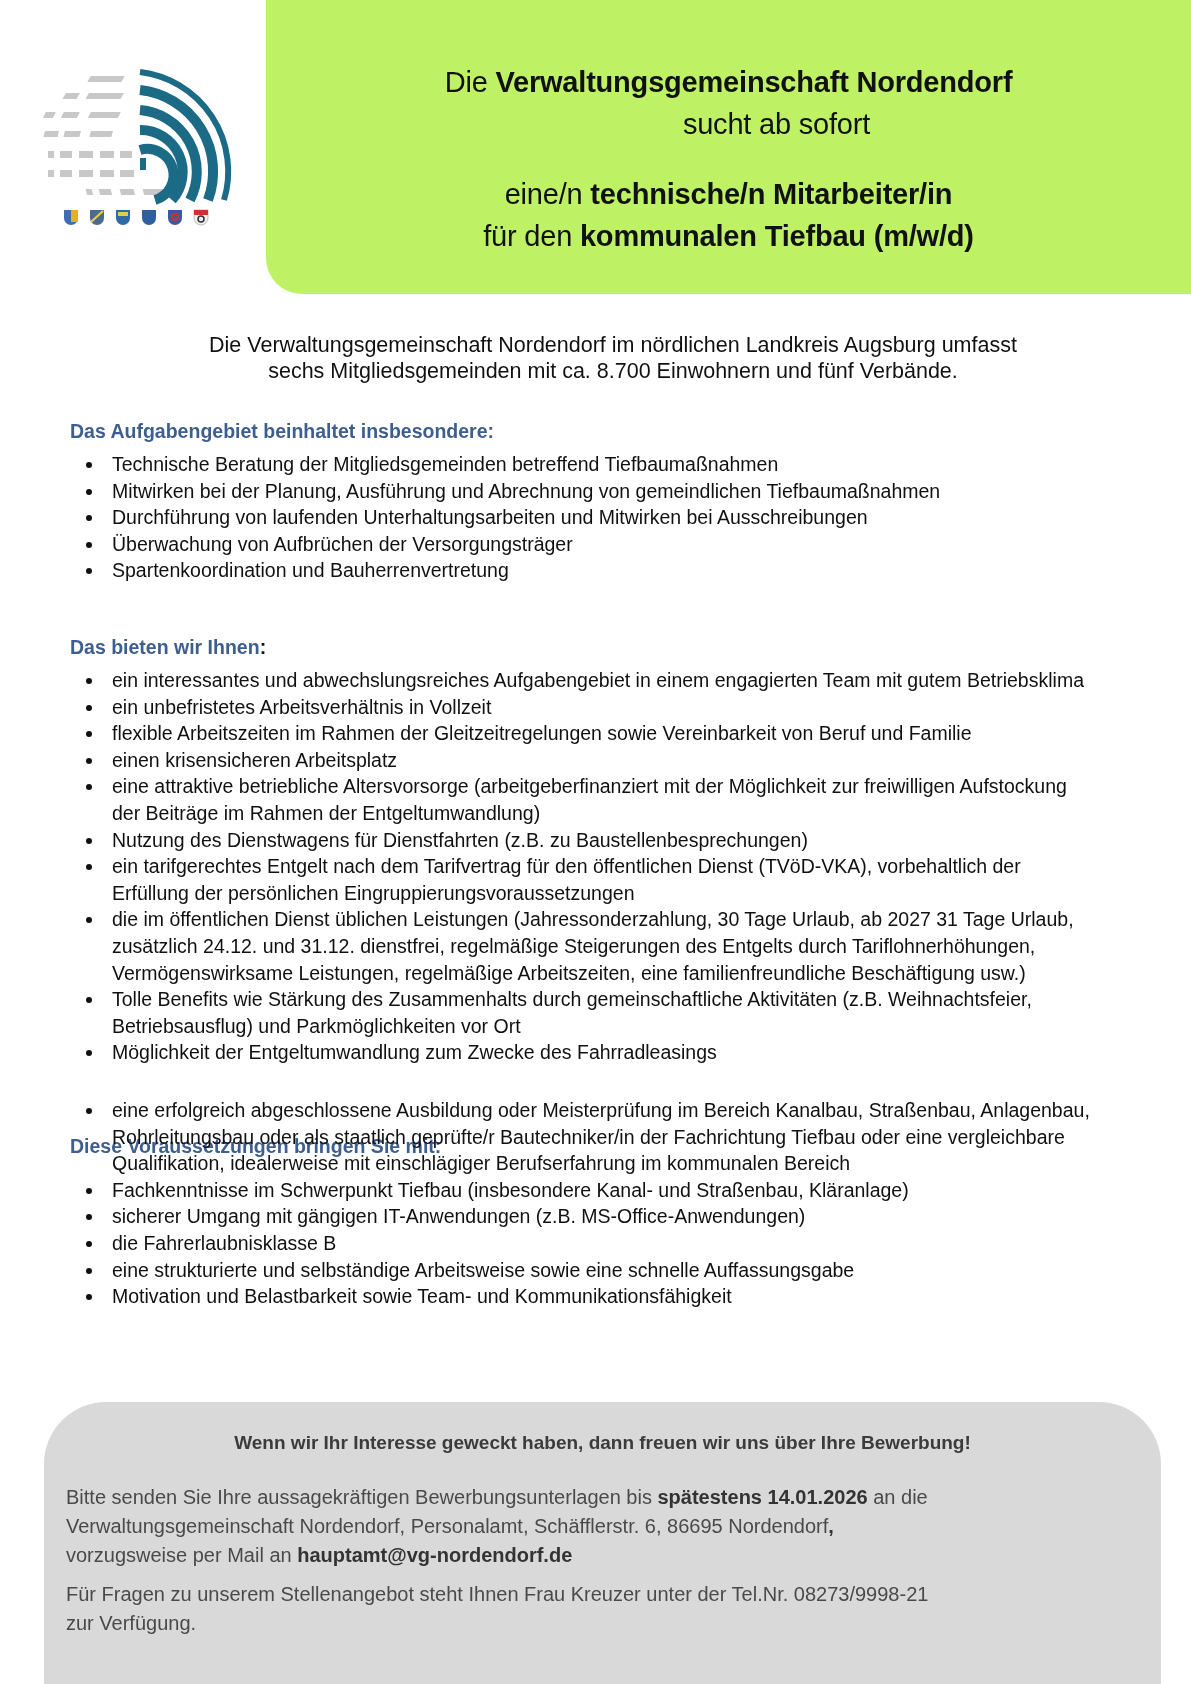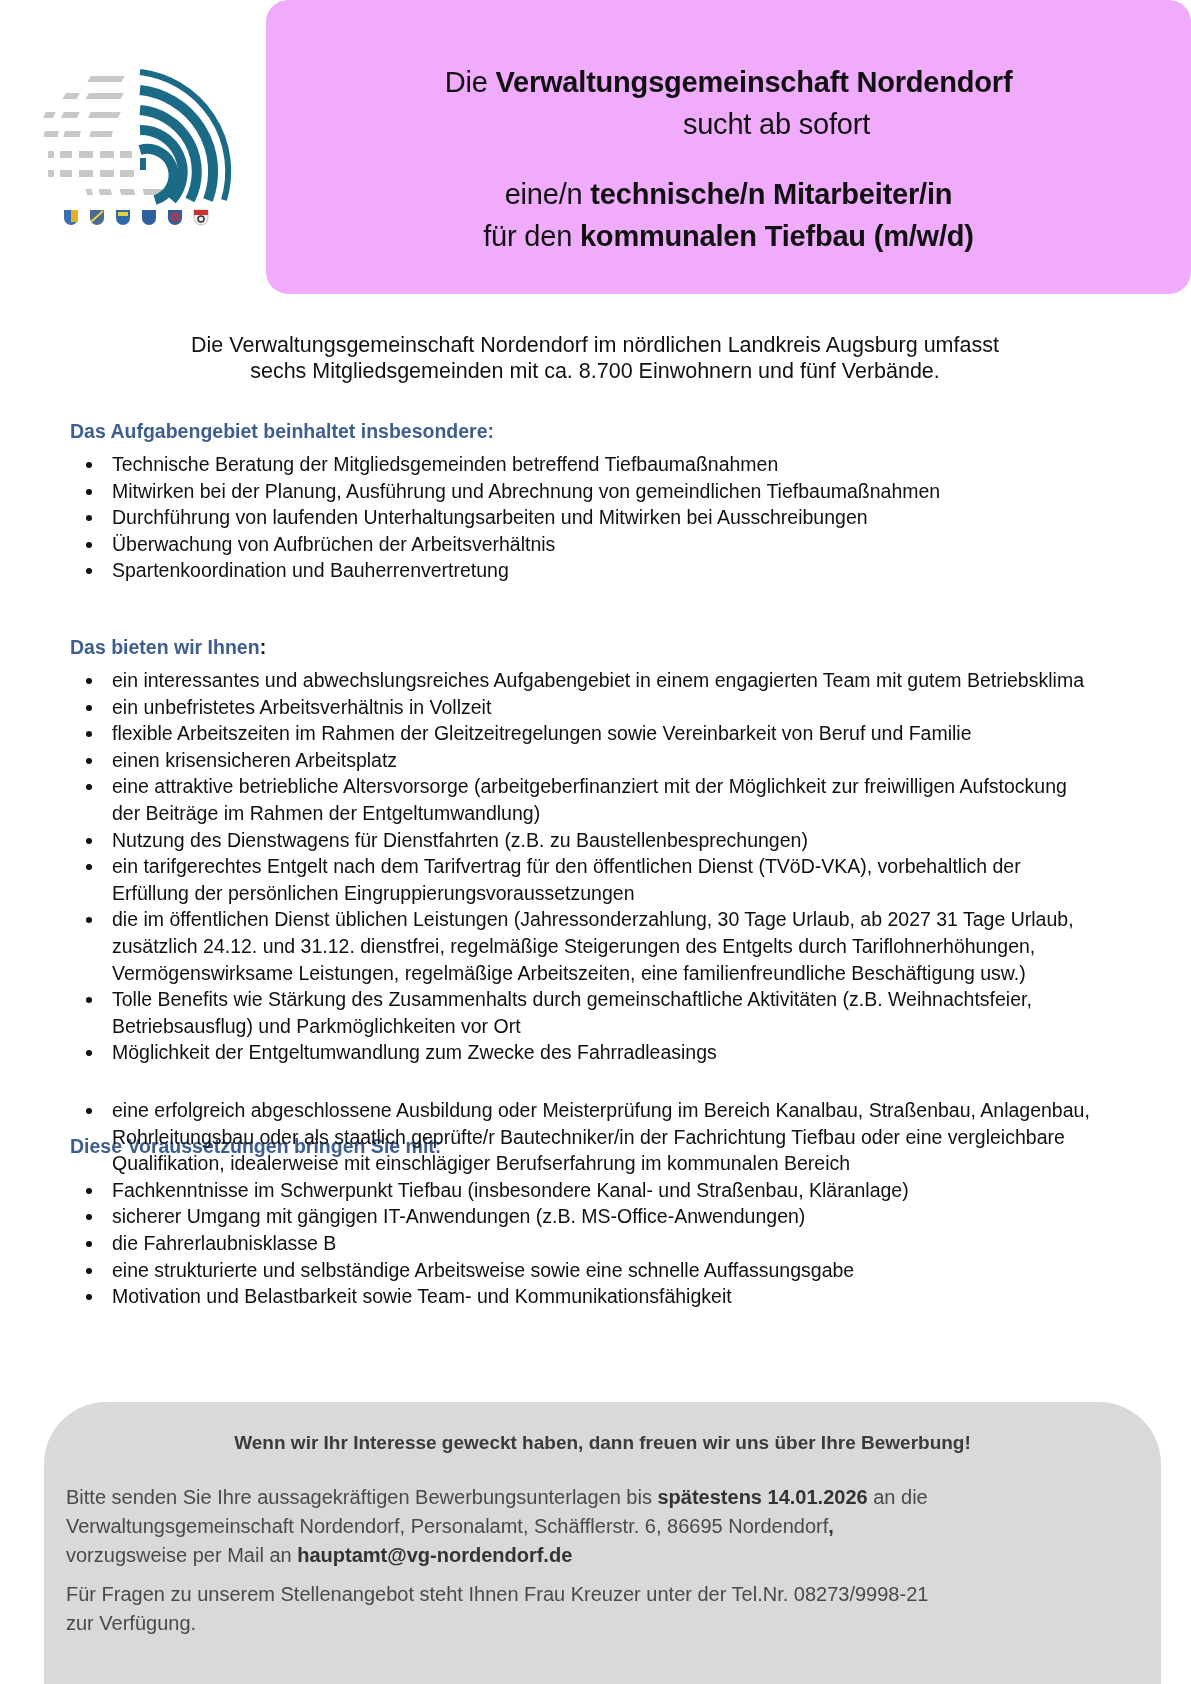--- a/index.html
+++ b/index.html
@@ -1,24 +1,24 @@
 <!DOCTYPE html>
 <html><head>
 <meta charset="utf-8">
 <style>
   html, body { margin:0; padding:0; background:#ffffff; }
   body { width:1191px; height:1684px; position:relative; overflow:hidden;
          font-family:"Liberation Sans", sans-serif; color:#1a1a1a; }
   .banner { position:absolute; left:266px; top:0; width:925px; height:294px;
-            background:#f0abfc; border-bottom-left-radius:36px;border-radius:22px; }
+            background:#bef264; border-bottom-left-radius:36px; }
   .banner .line { position:absolute; left:0; width:100%; text-align:center;
                   font-size:29px; color:#111; letter-spacing:-0.2px; }
   .banner b { font-weight:bold; }
   .logo { position:absolute; left:40px; top:60px; width:200px; height:180px; }
-  .intro { position:absolute; left:60px; width:1070px; top:332px; text-align:center;
+  .intro { position:absolute; left:78px; width:1070px; top:332px; text-align:center;
            font-size:21.5px; line-height:26px; color:#111; }
   .section-title { position:absolute; left:70px; font-size:19.5px; font-weight:bold;
                    color:#3d5e8e; }
   .section-title .colon { color:#111; }
   ul.list { position:absolute; left:70px; width:1080px; margin:0; padding:0; list-style:none;
             font-size:19.5px; line-height:26.6px; color:#111; }
   ul.list li { position:relative; padding-left:42px; }
   ul.list li::before { content:""; position:absolute; left:16px; top:11px; width:6px; height:6px;
                        border-radius:50%; background:#111; }
   .cta { position:absolute; left:44px; top:1402px; width:1117px; height:300px;
@@ -103,21 +103,21 @@
 <div class="intro">
   <div>Die Verwaltungsgemeinschaft Nordendorf im nördlichen Landkreis Augsburg umfasst</div>
   <div>sechs Mitgliedsgemeinden mit ca. 8.700 Einwohnern und fünf Verbände.</div>
 </div>
 
 <div class="section-title" style="top:420px;">Das Aufgabengebiet beinhaltet insbesondere:</div>
 <ul class="list" style="top:451px;">
   <li>Technische Beratung der Mitgliedsgemeinden betreffend Tiefbaumaßnahmen</li>
   <li>Mitwirken bei der Planung, Ausführung und Abrechnung von gemeindlichen Tiefbaumaßnahmen</li>
   <li>Durchführung von laufenden Unterhaltungsarbeiten und Mitwirken bei Ausschreibungen</li>
-  <li>Überwachung von Aufbrüchen der Arbeitsverhältnis</li>
+  <li>Überwachung von Aufbrüchen der Versorgungsträger</li>
   <li>Spartenkoordination und Bauherrenvertretung</li>
 </ul>
 
 <div class="section-title" style="top:636px;">
   <span>Das bieten wir Ihnen</span><span class="colon">:</span>
 </div>
 <ul class="list" style="top:667px; width:1030px;">
   <li>ein interessantes und abwechslungsreiches Aufgabengebiet in einem engagierten Team mit gutem Betriebsklima</li>
   <li>ein unbefristetes Arbeitsverhältnis in Vollzeit</li>
   <li>flexible Arbeitszeiten im Rahmen der Gleitzeitregelungen sowie Vereinbarkeit von Beruf und Familie</li>

